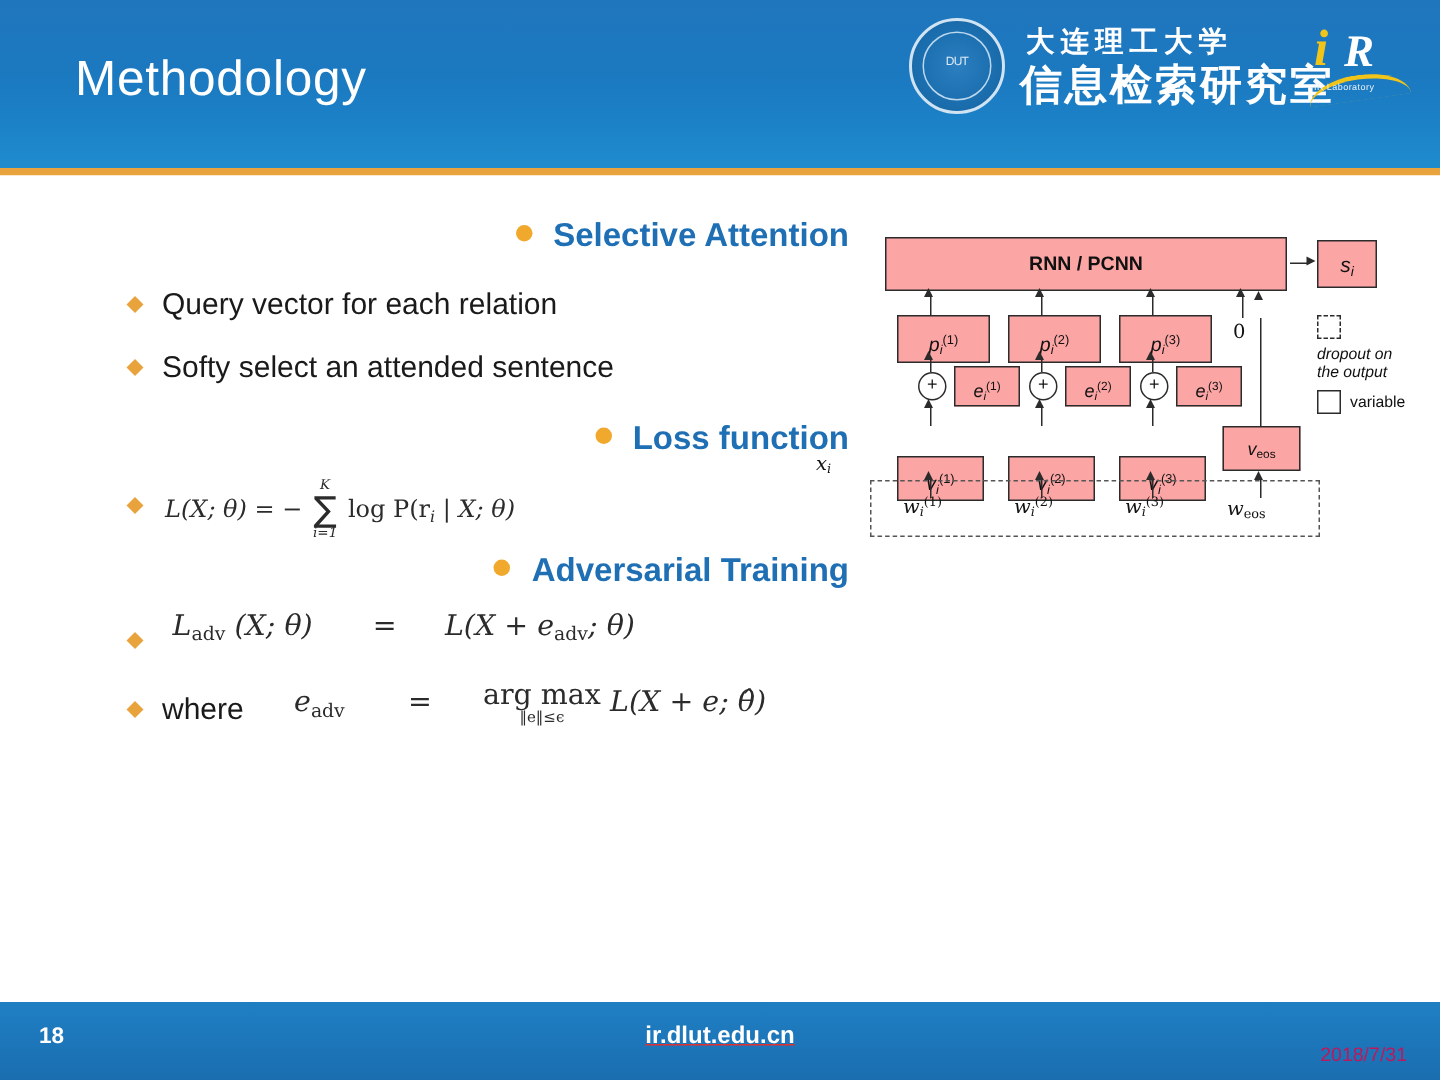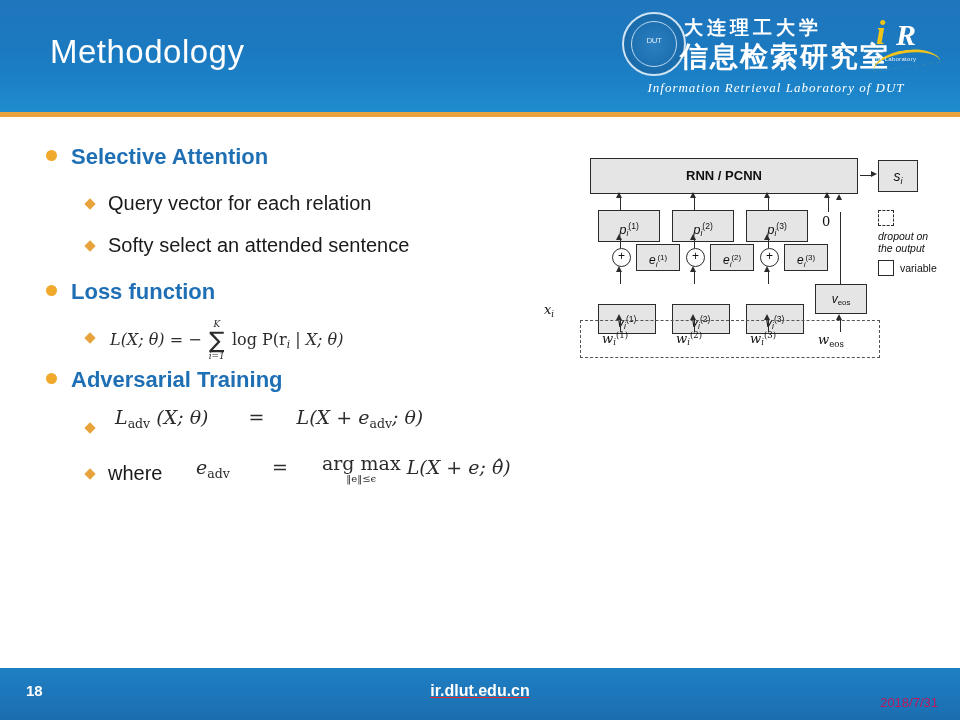--- a/index.html
+++ b/index.html
@@ -51,21 +51,21 @@
   
   .logo-area {
     position: absolute;
     right: 14px;
     top: 8px;
     width: 340px;
     height: 98px;
   }
   .logo-seal {
     position: absolute;
-    left: 16px; top: 4px;
+    left: 0; top: 4px;
     width: 64px; height: 64px;
     border-radius: 50%;
     border: 2px solid #cfe3f3;
     background: radial-gradient(circle at 50% 50%, #2b7fc0 0%, #1b6eae 60%, #15609c 100%);
     box-sizing: border-box;
   }
   .logo-seal:after {
     content: "";
     position: absolute;
     left: 7px; top: 7px;
@@ -167,20 +167,21 @@
     height: 540px;
   }
 
   .bullet-l1 {
     position: absolute;
     left: 46px;
     width: 520px;
     font-size: 22px;
     font-weight: bold;
     color: #1f6fb5;
+    text-align: right;
   }
   .bullet-l1 .dot {
     display: inline-block;
     width: 11px;
     height: 11px;
     border-radius: 50%;
     background: #f0a92c;
     margin-right: 14px;
     vertical-align: 3px;
   }
@@ -242,21 +243,21 @@
     position: absolute;
     left: 560px;
     top: 28px;
     width: 390px;
     height: 240px;
   }
   .fig-box {
     position: absolute;
     box-sizing: border-box;
     border: 1.4px solid #2b2b2b;
-    background: #e5e5e5;
+    background: #fca5a5;
     font-family: "Liberation Sans", sans-serif;
     text-align: center;
     color: #111;
   }
   .fig-rnn {
     left: 30px; top: 6px; width: 268px; height: 36px;
     line-height: 34px; font-size: 13px; font-weight: bold;
   }
   .fig-si {
     left: 318px; top: 8px; width: 40px; height: 32px;
@@ -385,21 +386,20 @@
 
 <div class="header">
   <div class="slide-title">Methodology</div>
 
   <div class="logo-area">
     <div class="logo-seal">
       <div class="logo-seal-inner">DUT</div>
     </div>
     <div class="logo-cn-top">大连理工大学</div>
     <div class="logo-cn-main">信息检索研究室</div>
-    <div class="logo-en">Information Retrieval Laboratory of DUT</div>
     <div class="logo-ir">
       <div class="logo-ir-i">i</div>
       <div class="logo-ir-r">R</div>
       <div class="logo-ir-swoosh"></div>
       <div class="logo-ir-sub">IR Laboratory</div>
     </div>
   </div>
 </div>
 <div class="header-accent"></div>
 <div class="header-accent-lower"></div>

